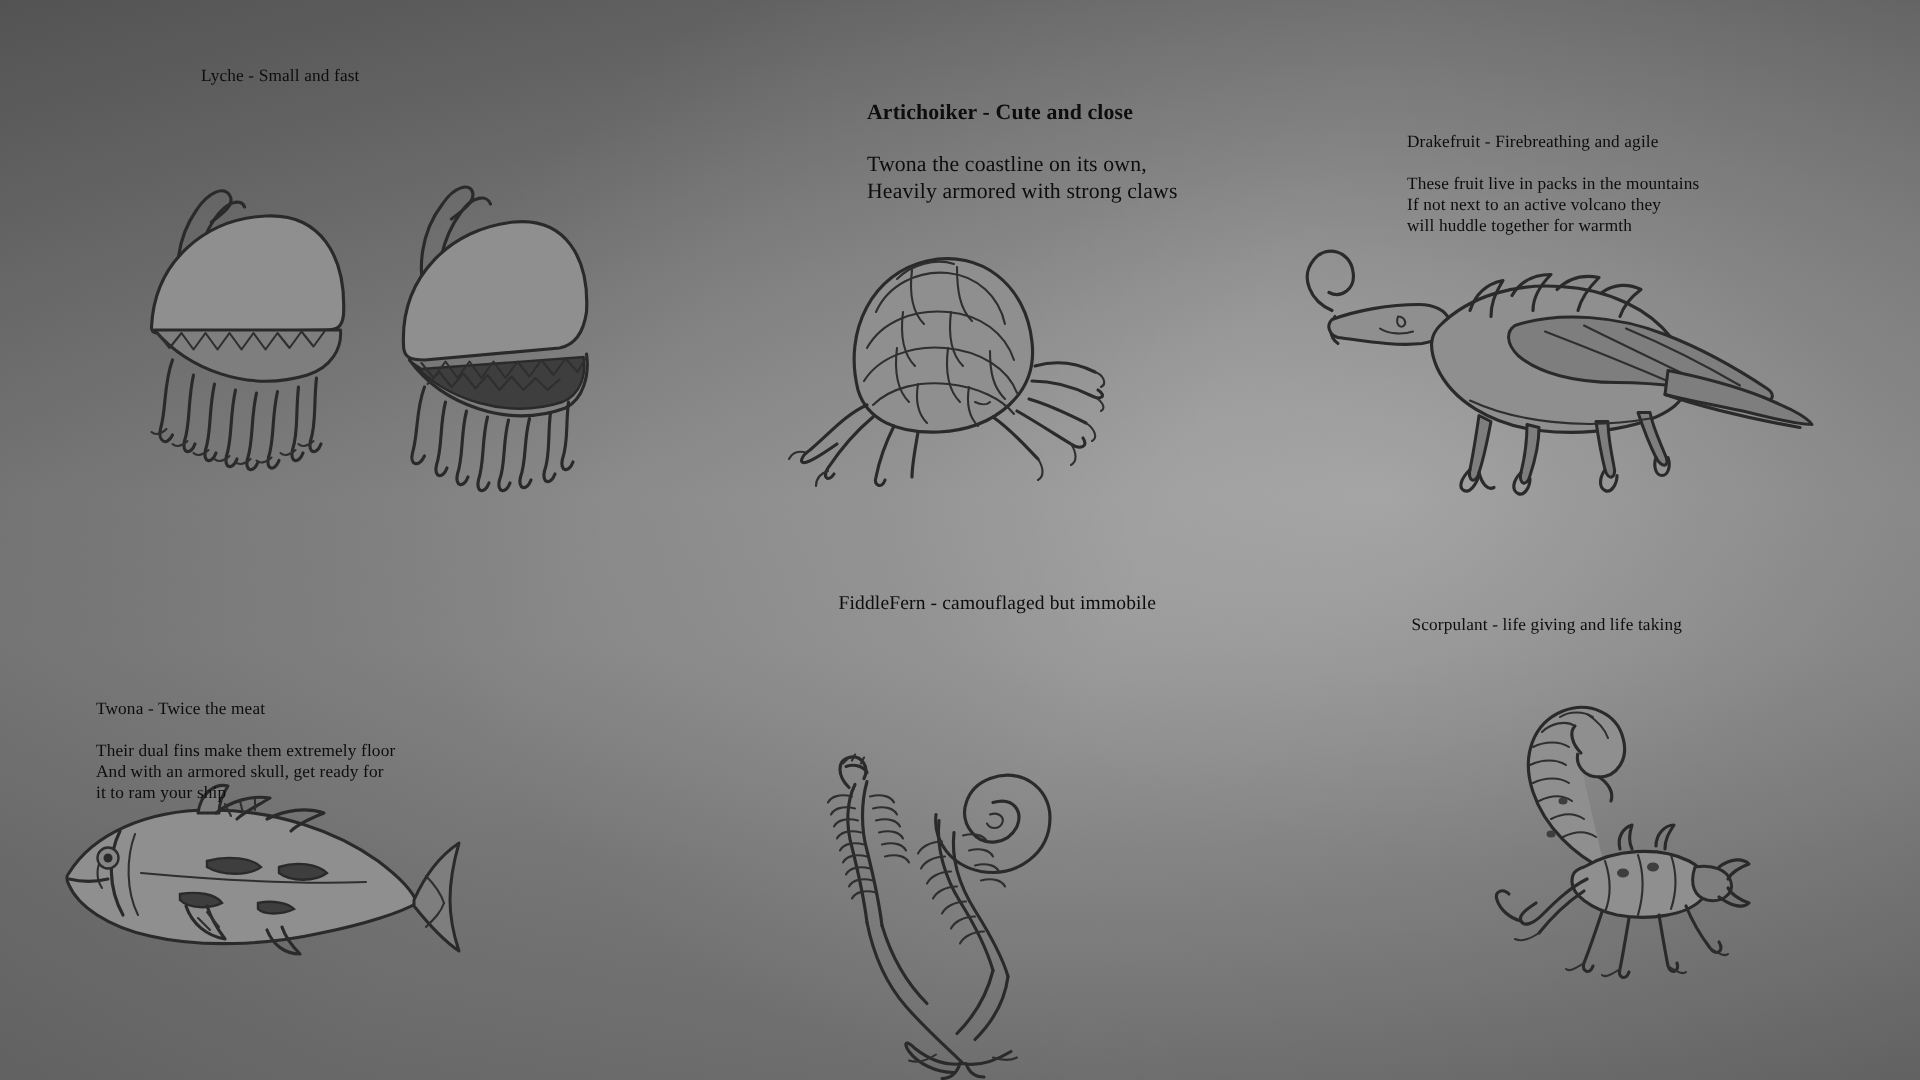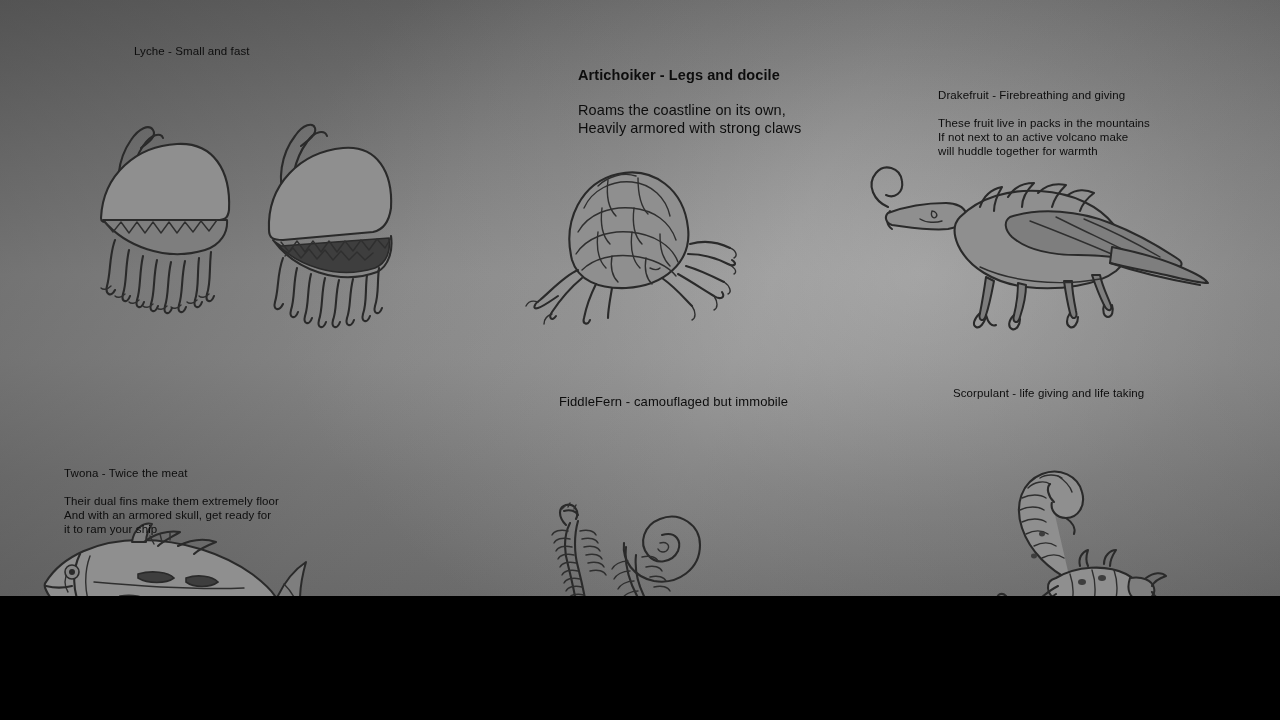--- a/index.html
+++ b/index.html
@@ -3,23 +3,23 @@
 <meta charset="utf-8">
 <style>
   html, body {
     margin: 0;
     padding: 0;
     background: #000;
   }
   #canvas {
     position: relative;
     width: 1280px;
-    height: 596px;
+    height: 720px;
     overflow: hidden;
-    font-family: Liberation Sans, sans-serif;
+    font-family: Liberation Serif, serif;
     
     background:
       radial-gradient(ellipse 900px 620px at 72% 46%, rgba(190,190,190,0.55) 0%, rgba(170,170,170,0.28) 38%, rgba(120,120,120,0.0) 72%),
       linear-gradient(to bottom, #636363 0%, #7d7d7d 26%, #8d8d8d 46%, #8a8a8a 60%, #777777 80%, #6a6a6a 100%);
   }
   #canvas::after{
     content:"";
     position:absolute; inset:0;
     background:
       linear-gradient(115deg, rgba(60,60,60,0.40) 0%, rgba(90,90,90,0.10) 35%, rgba(255,255,255,0.02) 58%, rgba(70,70,70,0.22) 100%);
@@ -58,37 +58,37 @@
 </head>
 <body>
 
 <div id="canvas">
 
   <div class="note small" style="left:134px; top:30px;">
     <span class="title">Lyche - Small and fast</span>
   </div>
 
   <div class="note big" style="left:578px; top:49px;">
-    <span class="title">Artichoiker - Legs and docile</span>
-    <span class="desc">Roams the coastline on its own,
+    <span class="title">Artichoiker - Cute and close</span>
+    <span class="desc">Twona the coastline on its own,
 Heavily armored with strong claws</span>
   </div>
 
   <div class="note small" style="left:938px; top:74px;">
-    <span class="title">Drakefruit - Firebreathing and giving</span>
+    <span class="title">Drakefruit - Firebreathing and agile</span>
     <span class="desc">These fruit live in packs in the mountains
-If not next to an active volcano make
+If not next to an active volcano they
 will huddle together for warmth</span>
   </div>
 
   <div class="note mid" style="left:520px; top:378px;">
     <span class="title">FiddleFern - camouflaged but immobile</span>
   </div>
 
-  <div class="note small" style="left:941px; top:372px;margin-left:12px;">
+  <div class="note small" style="left:941px; top:396px;">
     <span class="title">Scorpulant - life giving and life taking</span>
   </div>
 
   <div class="note small" style="left:64px; top:452px;">
     <span class="title">Twona - Twice the meat</span>
     <span class="desc">Their dual fins make them extremely floor
 And with an armored skull, get ready for
 it to ram your ship</span>
   </div>
 

